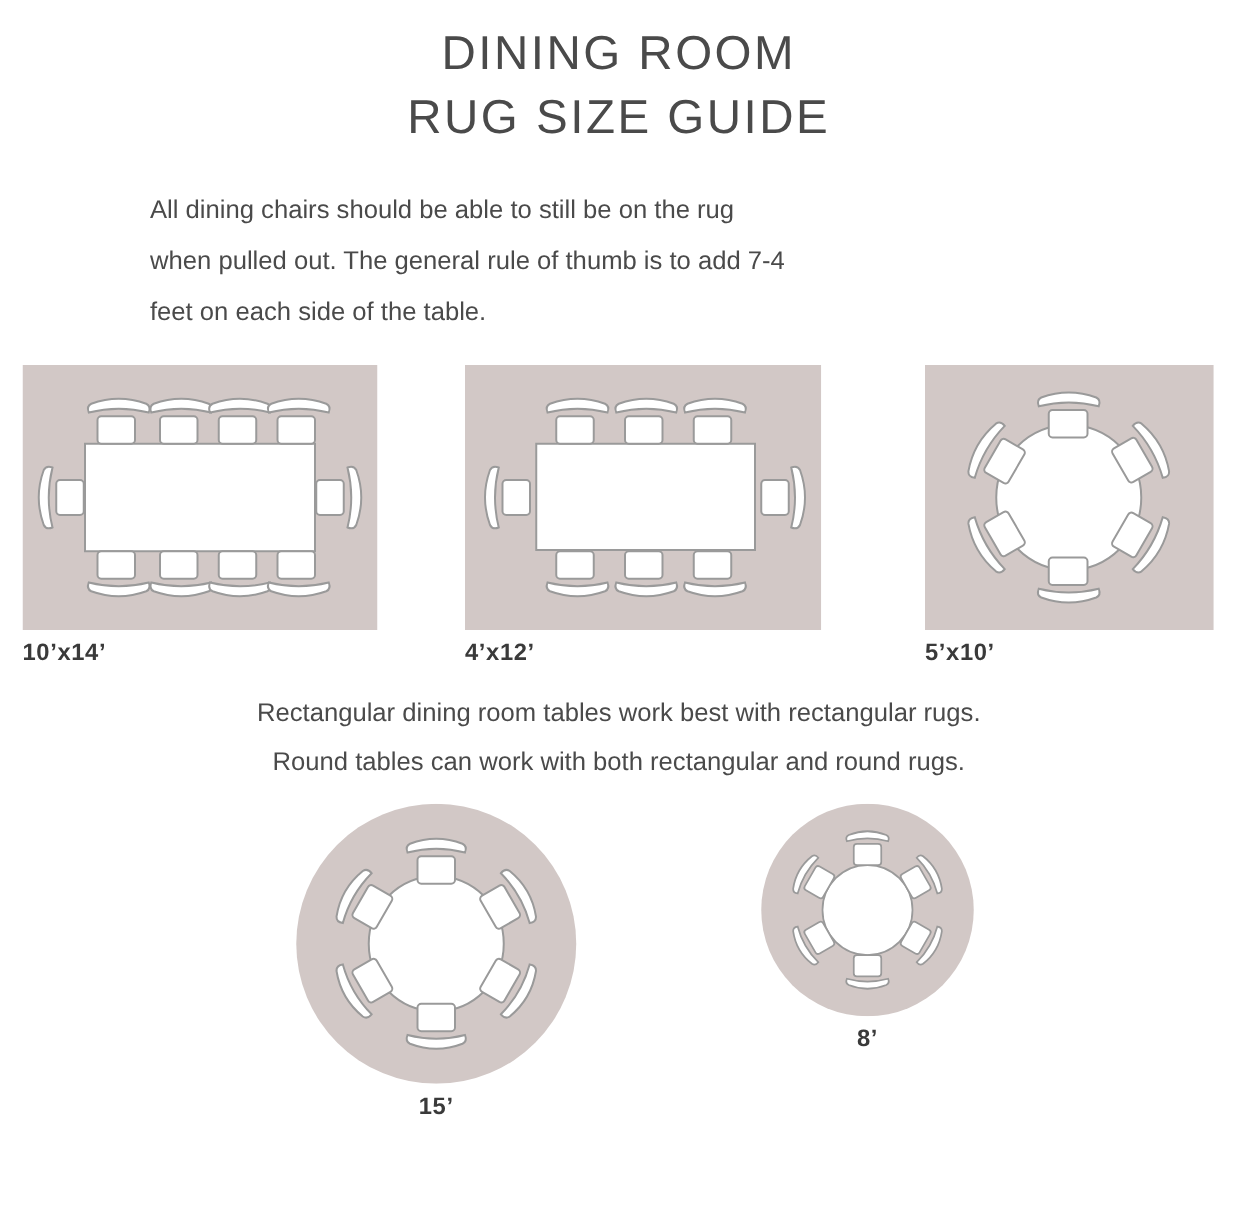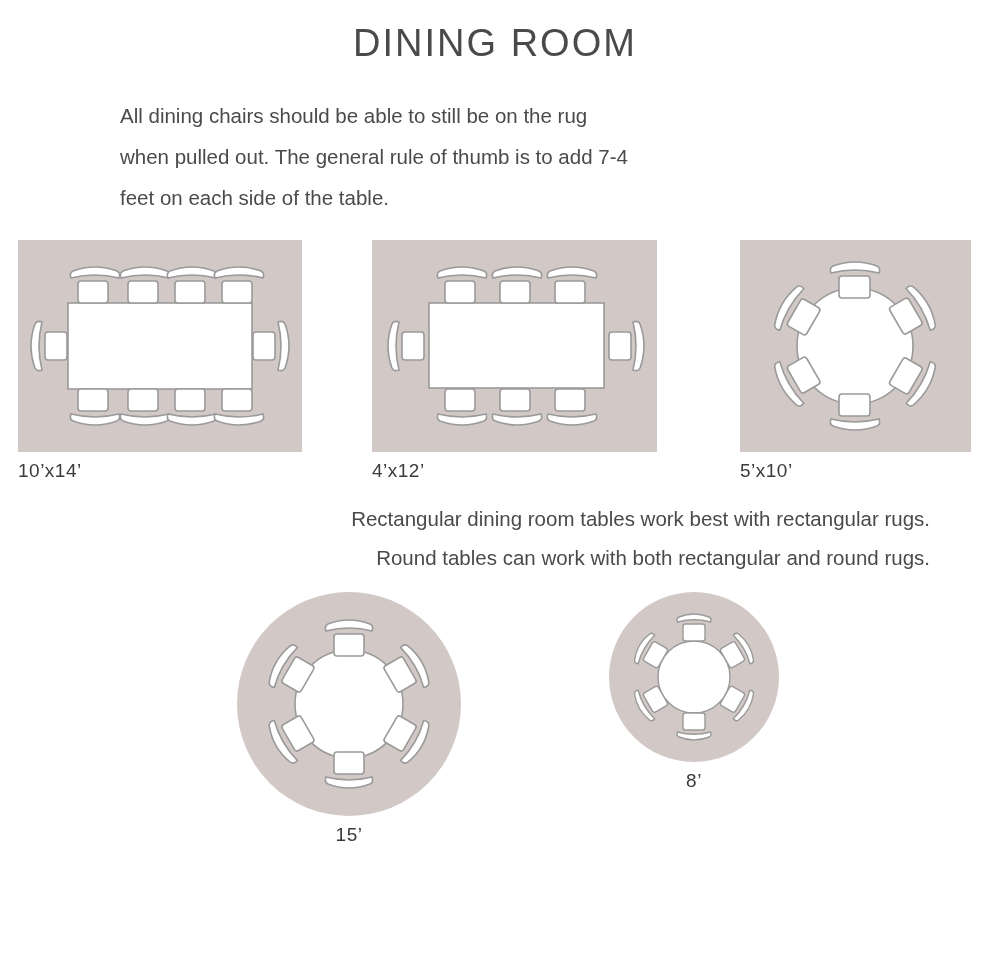--- a/index.html
+++ b/index.html
@@ -38,21 +38,21 @@
     text-align: left;
     font-size: 20.5px;
     line-height: 2.0;
     color: #4a4a4a;
     margin-top: 26px;
     padding: 0 120px;
   }
   .intro .line { display: block; }
 
   .midnote {
-    text-align: right;
+    text-align: center;
     font-size: 20.5px;
     line-height: 1.9;
     color: #4a4a4a;
     margin-top: 10px;
     padding: 0 60px;
   }
   .midnote .line { display: block; }
 
   
   .row-top {
@@ -62,20 +62,21 @@
   }
   .row-bottom {
     position: relative;
     height: 250px;
     margin-top: 14px;
   }
 
   .fig {
     position: absolute;
     top: 0;
+    font-weight: bold;
   }
   .fig svg { display: block; }
 
   .caption {
     font-size: 19px;
     color: #3a3a3a;
     letter-spacing: 0.5px;
     margin-top: 8px;
   }
   .caption.left   { text-align: left; }
@@ -90,20 +91,21 @@
   #fig-10r { left: 236px; }
   #fig-8r  { left: 608px; }
 </style>
 </head>
 <body>
 
 <div class="page">
 
   <div class="title">
     <span class="line">DINING ROOM</span>
+    <span class="line">RUG SIZE GUIDE</span>
   </div>
 
   <div class="intro">
     <span class="line">All dining chairs should be able to still be on the rug</span>
     <span class="line">when pulled out. The general rule of thumb is to add 7-4</span>
     <span class="line">feet on each side of the table.</span>
   </div>
 
   <div class="row-top">
 

